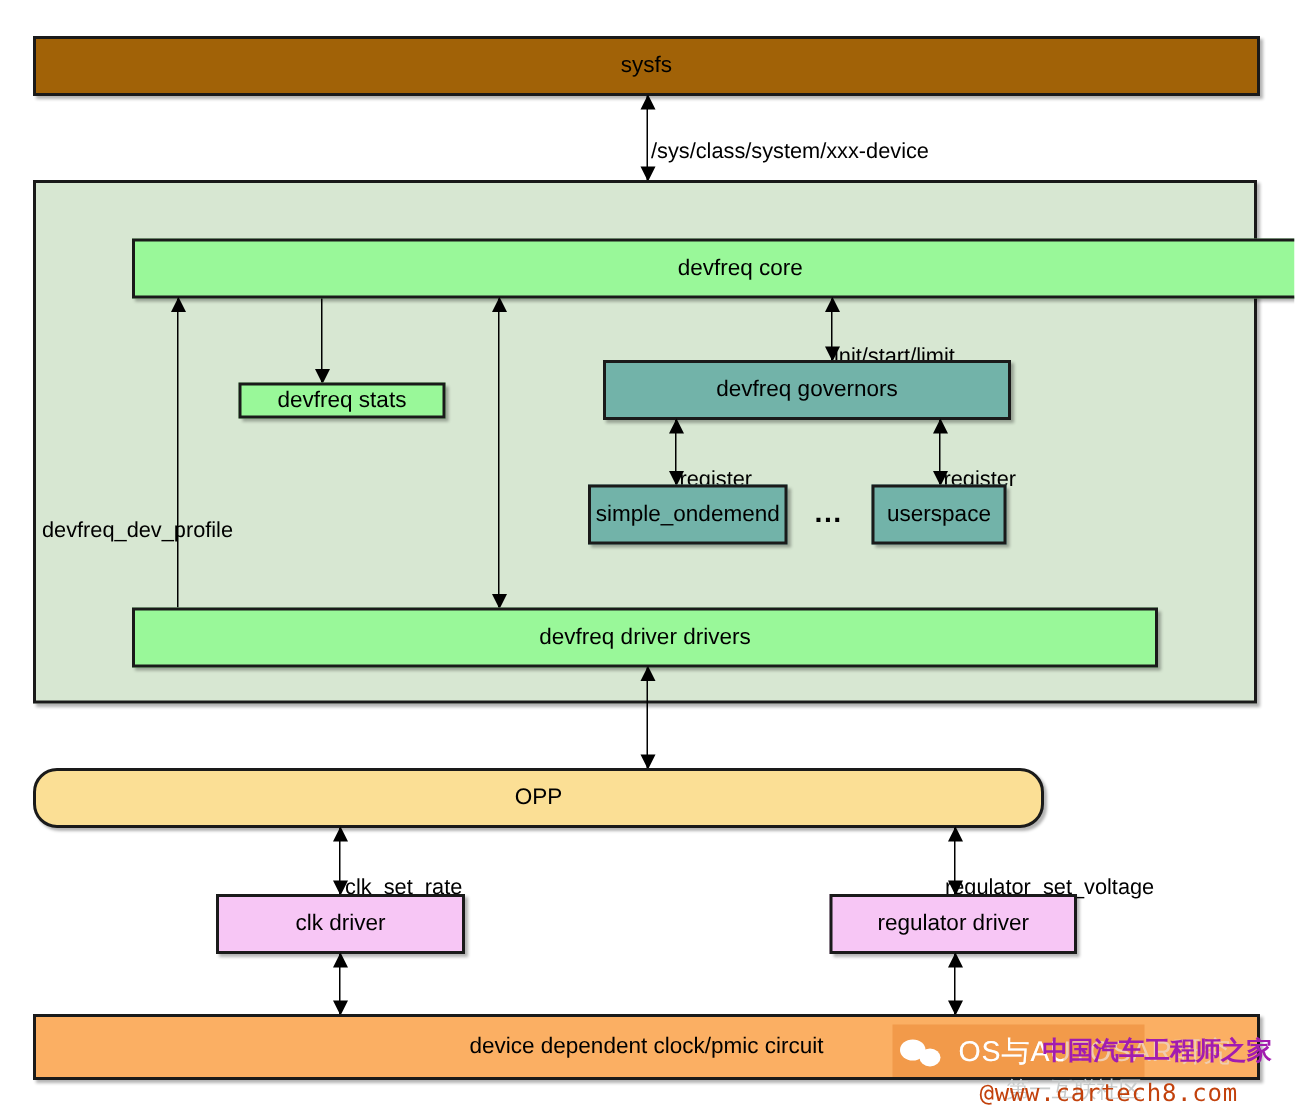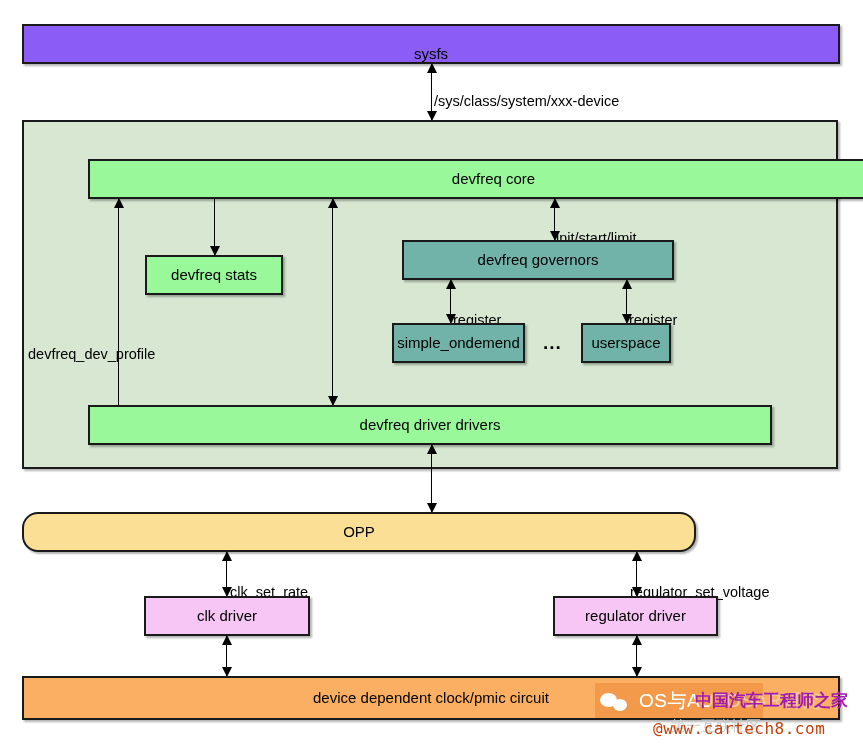--- a/index.html
+++ b/index.html
@@ -20,21 +20,21 @@
     border: 2px solid #1a1a1a;
     display: flex;
     align-items: center;
     justify-content: center;
     color: #000000;
     font-size: 15px;
     line-height: 1.1;
     text-align: center;
     box-shadow: 2px 2px 2px rgba(0,0,0,0.30);
   }
-  .box-sysfs      { background: #8b5cf6; align-items: flex-end; }
+  .box-sysfs      { background: #a16207; }
   .container-box  { background: #d7e7d2; }
   .box-green      { background: #99f899; }
   .box-teal       { background: #72b3a9; }
   .box-opp        { background: #fbdf95; }
   .box-pink       { background: #f7c6f5; }
   .box-orange     { background: #fbaf63; }
 
   .arrow {
     position: absolute;
     width: 0;
@@ -160,21 +160,21 @@
 
   <div class="arrow" style="left:118px; top:199px; height:206px;">
     <i class="head up"></i>
   </div>
   <div class="lbl" style="left:28px; top:334px;">devfreq_dev_profile</div>
 
   <div class="arrow" style="left:214px; top:199px; height:56px;">
     <i class="head down"></i>
   </div>
 
-  <div class="box box-green" style="left:145px; top:255px; width:138px; height:40px;">
+  <div class="box box-green" style="left:159px; top:255px; width:138px; height:24px;">
     <span>devfreq stats</span>
   </div>
 
   <div class="arrow" style="left:332px; top:199px; height:206px;">
     <i class="head up"></i>
       <i class="head down"></i>
   </div>
 
   <div class="arrow" style="left:554px; top:199px; height:41px;">
     <i class="head up"></i>

